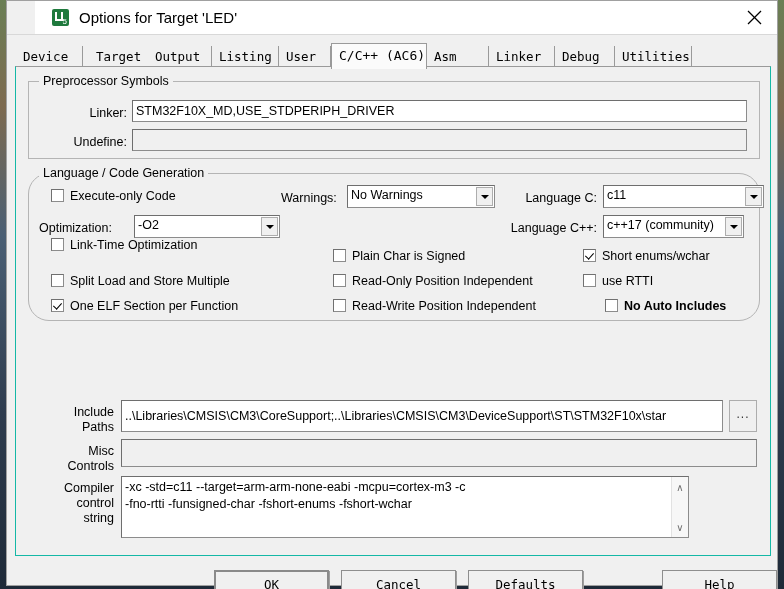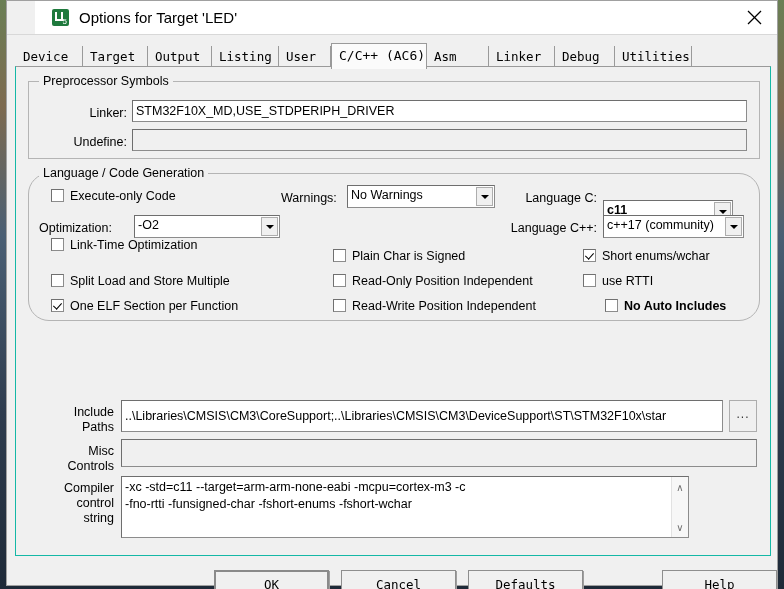--- a/index.html
+++ b/index.html
@@ -339,21 +339,21 @@
         <line x1="1" y1="1" x2="14" y2="14" stroke="#000" stroke-width="1.2"></line>
         <line x1="14" y1="1" x2="1" y2="14" stroke="#000" stroke-width="1.2"></line>
       </svg>
     </div>
   </div>
 
   <div id="client">
 
     <div id="tabstrip">
       <div class="tab first" style="left:0px;width:68px;">Device</div>
-      <div class="tab" style="left:68px;width:65px;">Target</div>
+      <div class="tab" style="left:74px;width:65px;">Target</div>
       <div class="tab" style="left:133px;width:64px;">Output</div>
       <div class="tab" style="left:197px;width:67px;">Listing</div>
       <div class="tab" style="left:264px;width:52px;">User</div>
       <div class="tab active" style="left:316px;width:96px;">C/C++ (AC6)</div>
       <div class="tab" style="left:412px;width:62px;">Asm</div>
       <div class="tab" style="left:474px;width:66px;">Linker</div>
       <div class="tab" style="left:540px;width:60px;">Debug</div>
       <div class="tab" style="left:600px;width:77px;">Utilities</div>
     </div>
 
@@ -418,21 +418,21 @@
           <span class="box"></span>
           <span>Read-Only Position Independent</span>
         </div>
 
         <div class="cb" style="left:304px;top:125px;">
           <span class="box"></span>
           <span>Read-Write Position Independent</span>
         </div>
 
         <span class="lbl right" style="left:470px;top:17px;width:98px;">Language C:</span>
-        <div class="combo" style="left:574px;top:26px;width:130px;height:23px;font-weight:bold;">
+        <div class="combo" style="left:574px;top:11px;width:161px;height:23px;">
           <span>c11</span>
           <span class="arrow">
               <i></i>
             </span>
         </div>
 
         <span class="lbl right" style="left:458px;top:47px;width:110px;">Language C++:</span>
         <div class="combo" style="left:574px;top:41px;width:141px;height:23px;">
           <span>c++17 (community)</span>
           <span class="arrow">

